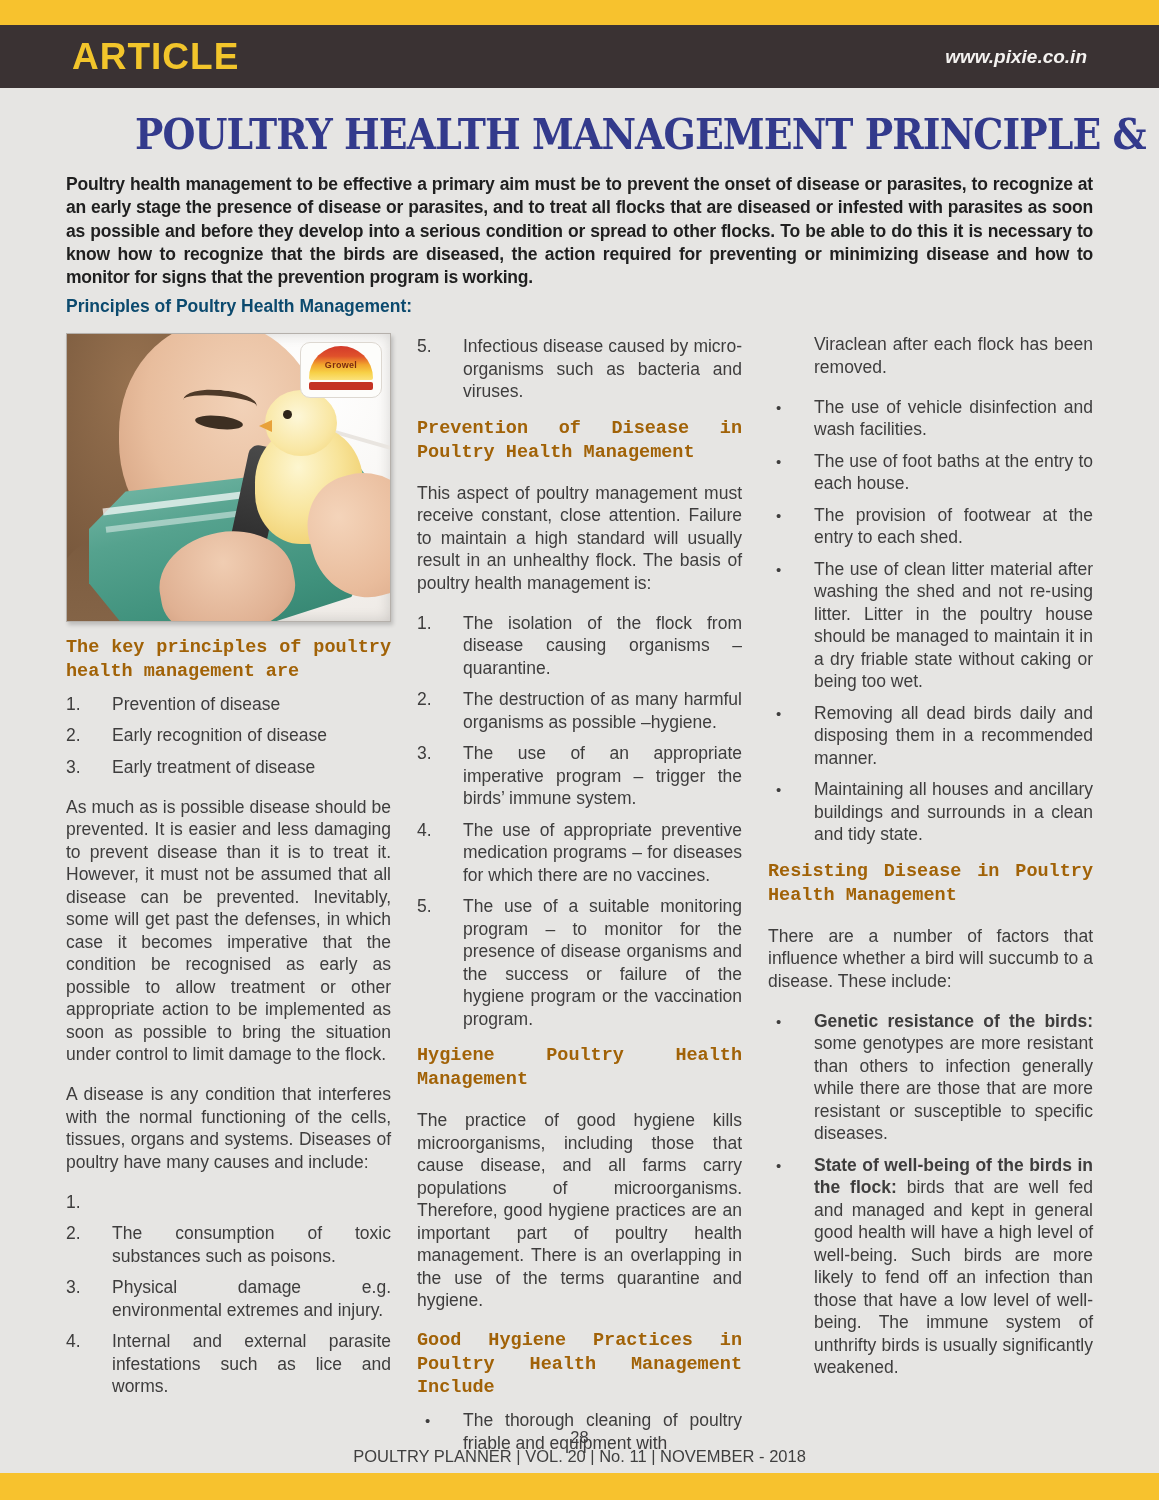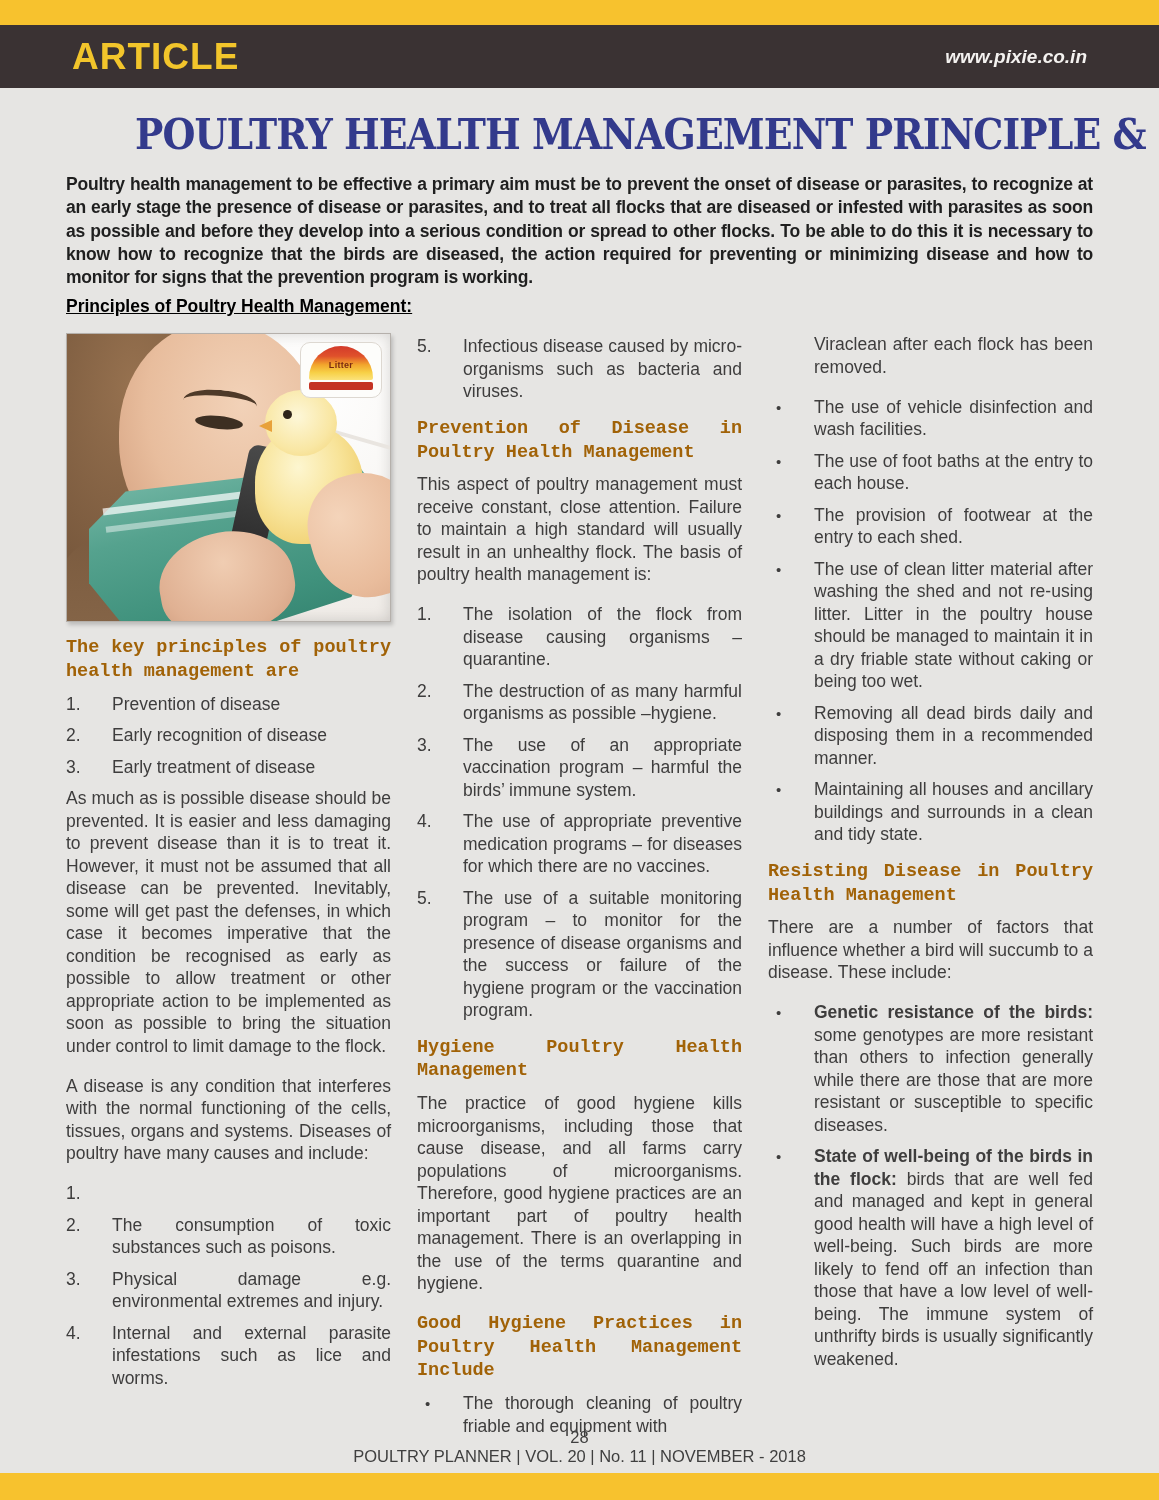--- a/index.html
+++ b/index.html
@@ -13,28 +13,28 @@
                letter-spacing:1px;}
   .site-url{font-size:19px;font-weight:bold;font-style:italic;color:#f4f2f0;}
   
   .content{padding:0 66px;}
   .title-wrap{text-align:center;margin:22px 0 14px 0;}
   .title{display:inline-block;font-family:"DejaVu Serif",serif;font-weight:bold;
          font-size:42px;color:#333A8C;letter-spacing:-1px;white-space:nowrap;
          transform:scaleX(.9);transform-origin:center;}
   .intro{margin:0;font-size:17.5px;font-weight:bold;line-height:1.33;color:#1f1f1f;
          text-align:justify;letter-spacing:-.2px;}
-  .principles-line{margin:7px 0 0 0;font-size:17.5px;font-weight:bold;color:#000000;text-decoration:underline;}
+  .principles-line{margin:7px 0 0 0;font-size:17.5px;font-weight:bold;color:#0c4a6e;}
   
   .columns{display:grid;grid-template-columns:repeat(3,1fr);gap:26px;margin-top:16px;
            font-size:17.5px;line-height:22.5px;color:#3e3d3d;}
   .col{min-width:0;}
   .h{margin-top:14px;font-weight:bold;color:#a16207;font-size:18.5px;line-height:1.28;
      text-align:justify;font-family:Liberation Mono, monospace;}
-  .para{margin-top:9px;text-align:justify;}
+  .para{text-align:justify;}
   .li{display:flex;margin-top:9px;}
   .num{flex:0 0 46px;}
   .dot{flex:0 0 46px;}
   .dot::before{content:"•";margin-left:8px;font-size:15px;}
   .li-text{flex:1;text-align:justify;min-width:0;}
   .bold{font-weight:bold;}
   .hang{padding-left:46px;text-align:justify;margin-top:0;}
   
   .photo{position:relative;height:287px;margin-bottom:4px;border:1px solid #b5b0ab;
          background:radial-gradient(ellipse at 75% 20%,#ffffff 0%,#f7f5f2 45%,#e6e0da 100%);
@@ -124,21 +124,21 @@
           <div class="ph-dark"></div>
           <div class="ph-dark2"></div>
           <div class="ph-chick-body"></div>
           <div class="ph-chick-head"></div>
           <div class="ph-beak"></div>
           <div class="ph-chick-eye"></div>
           <div class="ph-hand"></div>
           <div class="ph-hand2"></div>
           <div class="ph-logo">
             <div class="ph-logo-arch">
-              <div class="ph-logo-text">Litter</div>
+              <div class="ph-logo-text">Growel</div>
             </div>
             <div class="ph-logo-band"></div>
           </div>
         </div>
 
         <div class="h">The key principles of poultry health management are</div>
 
         <div class="li">
           <span class="num">1.</span>
           <span class="li-text">Prevention of disease</span>
@@ -185,21 +185,21 @@
         <div class="li">
           <span class="num">1.</span>
           <span class="li-text">The isolation of the flock from disease causing organisms –quarantine.</span>
         </div>
         <div class="li">
           <span class="num">2.</span>
           <span class="li-text">The destruction of as many harmful organisms as possible –hygiene.</span>
         </div>
         <div class="li">
           <span class="num">3.</span>
-          <span class="li-text">The use of an appropriate vaccination program – harmful the birds’ immune system.</span>
+          <span class="li-text">The use of an appropriate imperative program – trigger the birds’ immune system.</span>
         </div>
         <div class="li">
           <span class="num">4.</span>
           <span class="li-text">The use of appropriate preventive medication programs – for diseases for which there are no vaccines.</span>
         </div>
         <div class="li">
           <span class="num">5.</span>
           <span class="li-text">The use of a suitable monitoring program – to monitor for the presence of disease organisms and the success or failure of the hygiene program or the vaccination program.</span>
         </div>
 

